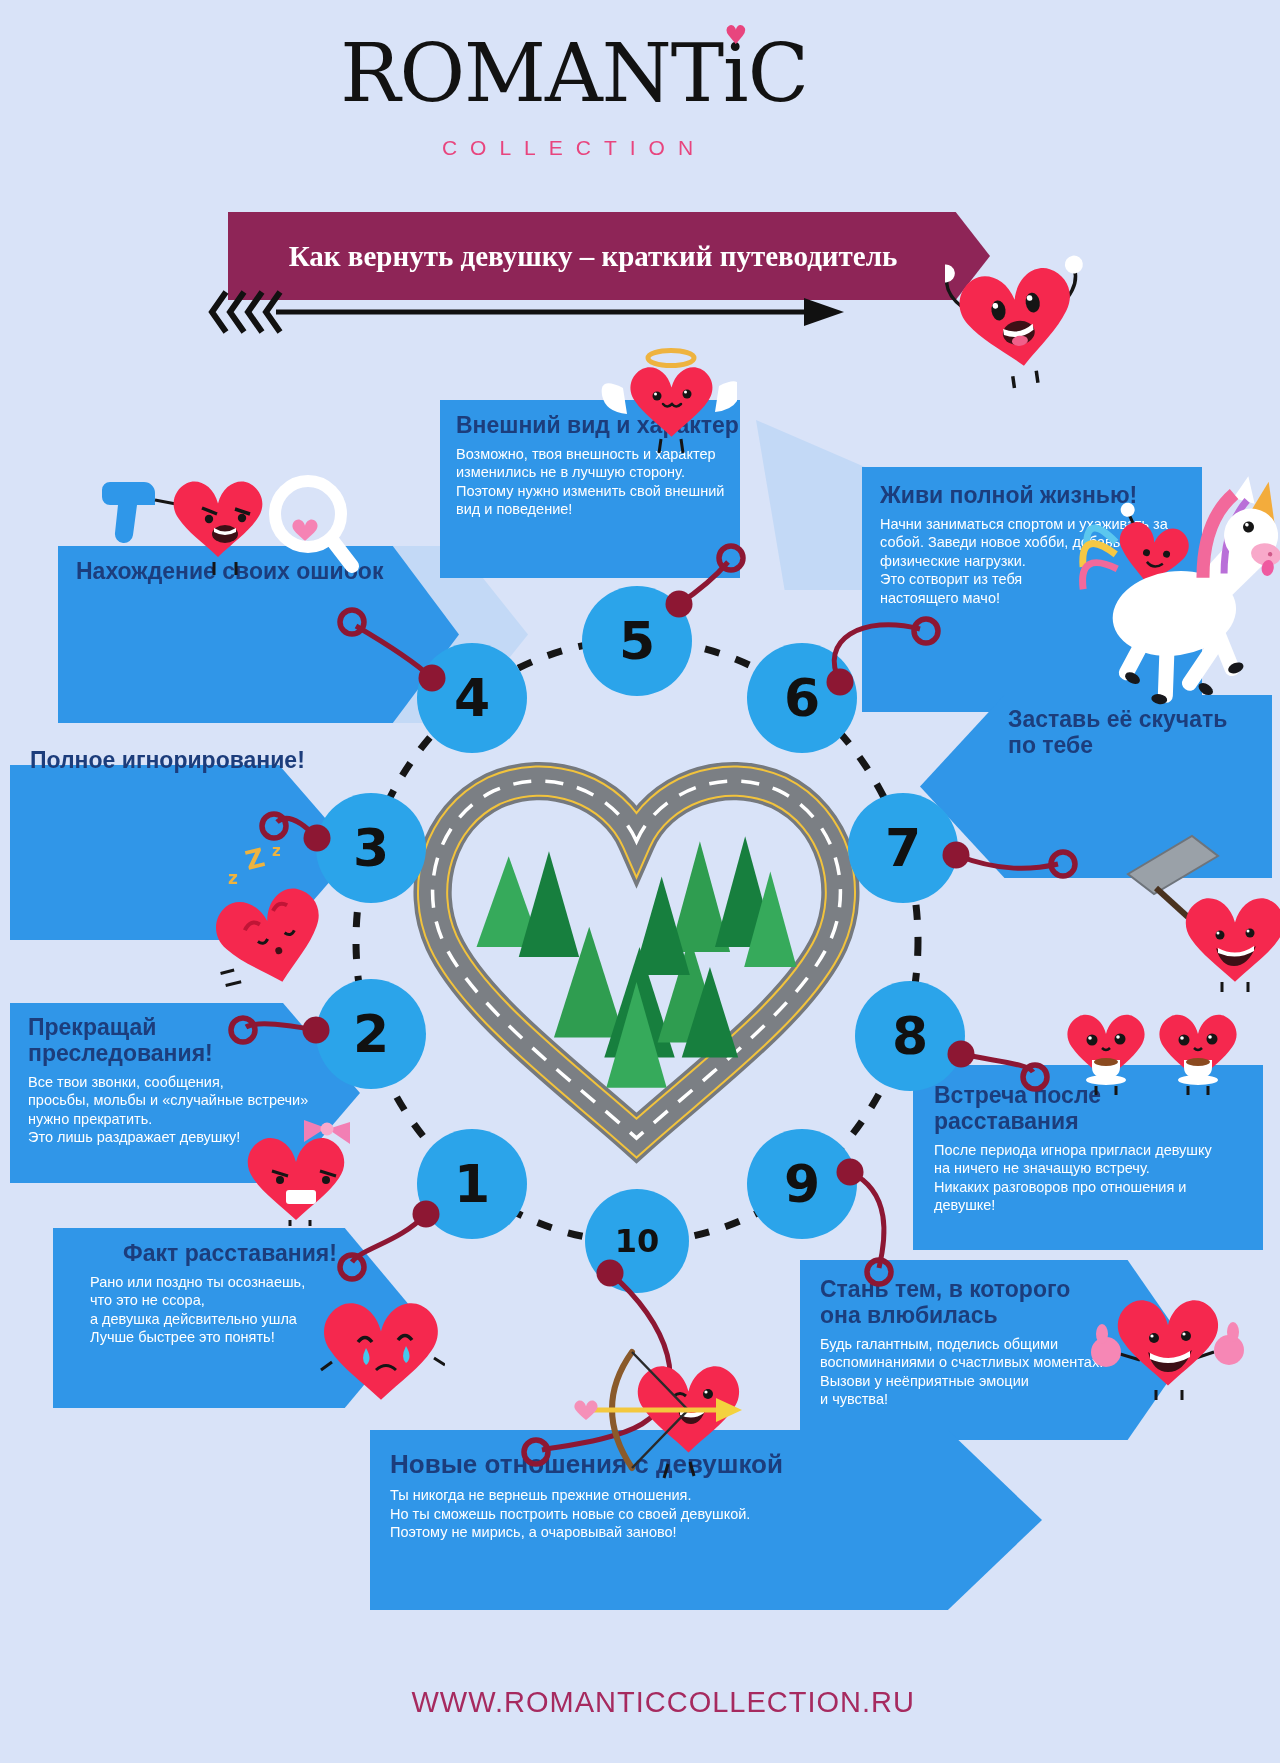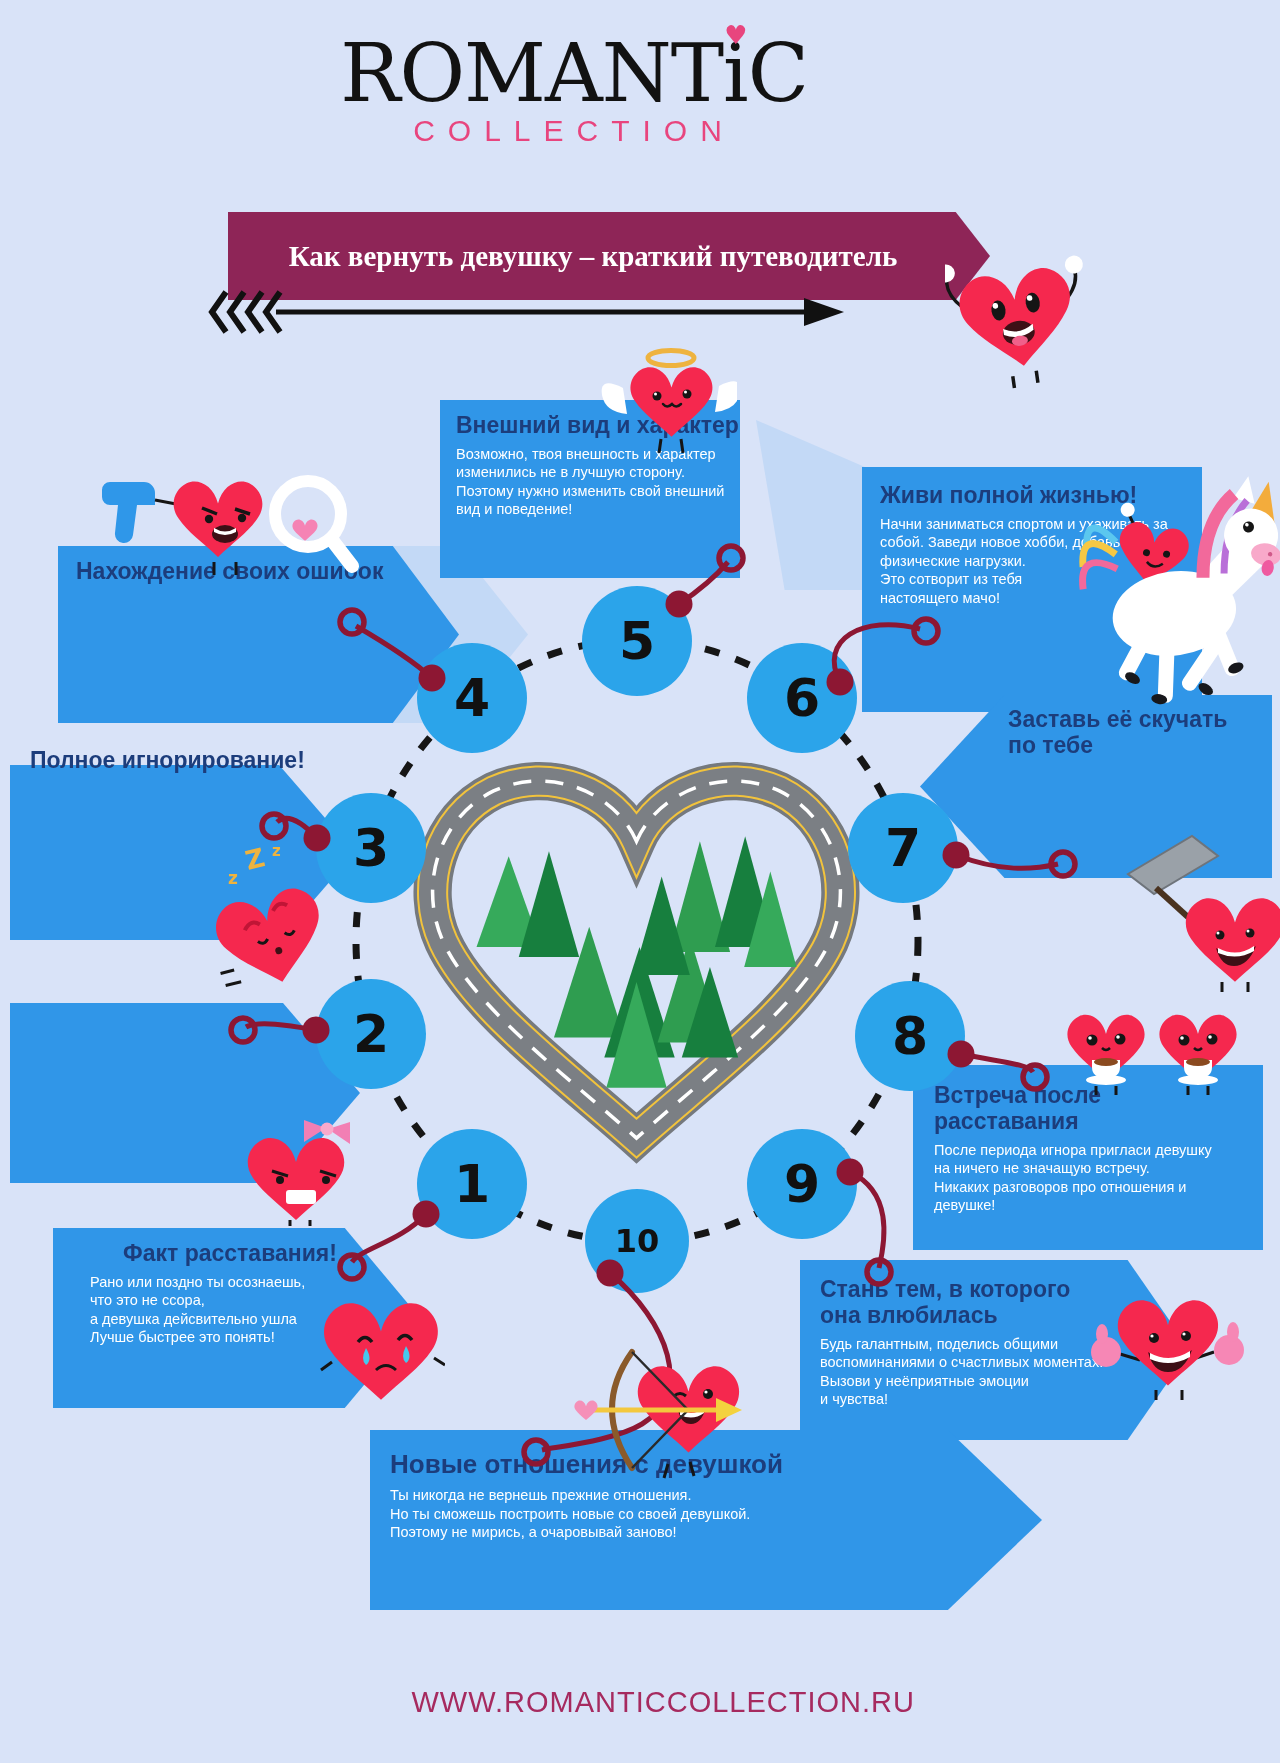--- a/index.html
+++ b/index.html
@@ -4,21 +4,21 @@
 <style>
   html,body{margin:0;padding:0;}
   body{font-family:"Liberation Sans",sans-serif;}
   #canvas{position:relative;width:1280px;height:1763px;background:#d9e3f8;overflow:hidden;}
 
   
   #logo{position:absolute;left:4px;top:34px;width:1140px;text-align:center;z-index:8;}
   #logo .big{font-family:"DejaVu Serif",serif;font-size:80px;letter-spacing:-1px;color:#121212;line-height:1;}
   #logo .logo-i{position:relative;display:inline-block;}
   #logo .i-heart{position:absolute;left:50%;top:-12px;transform:translateX(-50%);font-size:26px;color:#e8457e;line-height:1;}
-  #logo .sub{margin-top:0;font-size:30px;letter-spacing:13px;color:#e8457e;font-weight:400;}
+  #logo .sub{margin-top:22px;font-size:21px;letter-spacing:13px;color:#e8457e;font-weight:400;}
 
   #banner{position:absolute;left:228px;top:212px;width:762px;height:88px;background:#8e2557;z-index:7;
           clip-path:polygon(0 0,95.5% 0,100% 50%,95.5% 100%,0 100%);}
   #banner-title{position:absolute;left:228px;top:212px;width:730px;height:88px;z-index:8;color:#fff;
           font-weight:700;font-size:29px;text-align:center;line-height:88px;font-family:Liberation Serif, serif;}
 
   
   .pale{position:absolute;z-index:1;background:#c3d9f6;}
   #pale4{left:58px;top:546px;width:470px;height:177px;clip-path:polygon(0 0,85% 0,100% 50%,85% 100%,0 100%);}
   #pale6{left:756px;top:420px;width:110px;height:170px;clip-path:polygon(0 0,100% 28%,100% 100%,26% 100%);}
@@ -137,20 +137,25 @@
   <div id="s6" class="shape"></div>
   <div id="s7" class="shape"></div>
   <div id="s8" class="shape"></div>
   <div id="s9" class="shape"></div>
   <div id="s10" class="shape"></div>
 
   <div id="t1" class="bt"><h3>Факт расставания!</h3><span>Рано или поздно ты осознаешь,
 что это не ссора,
 а девушка дейсвительно ушла
 Лучше быстрее это понять!</span></div>
+  <div id="t2" class="bt"><h3>Прекращай
+преследования!</h3><span>Все твои звонки, сообщения,
+просьбы, мольбы и «случайные встречи»
+нужно прекратить.
+Это лишь раздражает девушку!</span></div>
   <div id="t3" class="bt"><h3>Полное игнорирование!</h3></div>
   <div id="t4" class="bt"><h3>Нахождение своих ошибок</h3></div>
   <div id="t5" class="bt"><h3>Внешний вид и характер</h3><span>Возможно, твоя внешность и характер
 изменились не в лучшую сторону.
 Поэтому нужно изменить свой внешний
 вид и поведение!</span></div>
   <div id="t6" class="bt"><h3>Живи полной жизнью!</h3><span>Начни заниматься спортом и ухаживать за
 собой. Заведи новое хобби, добавь
 физические нагрузки.
 Это сотворит из тебя

